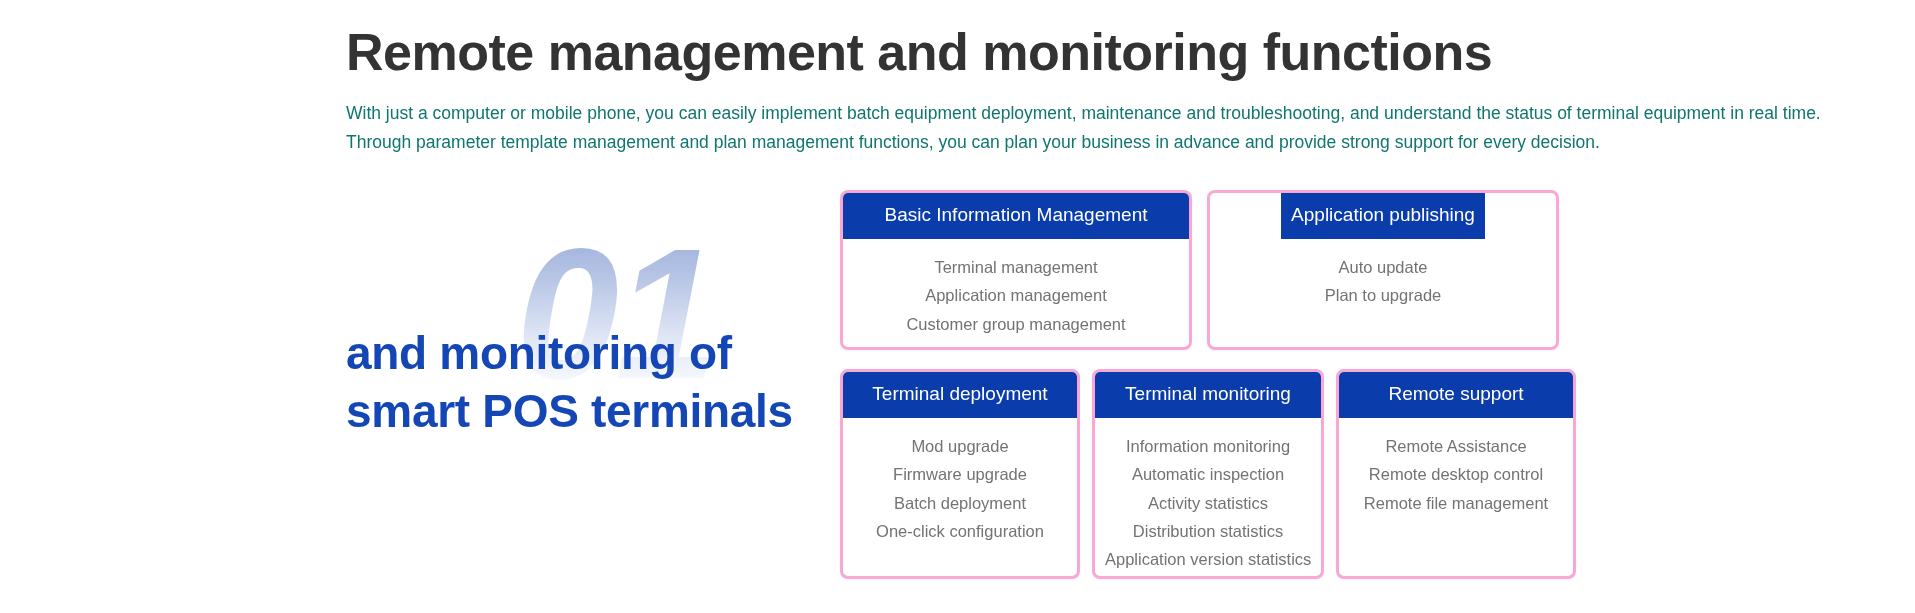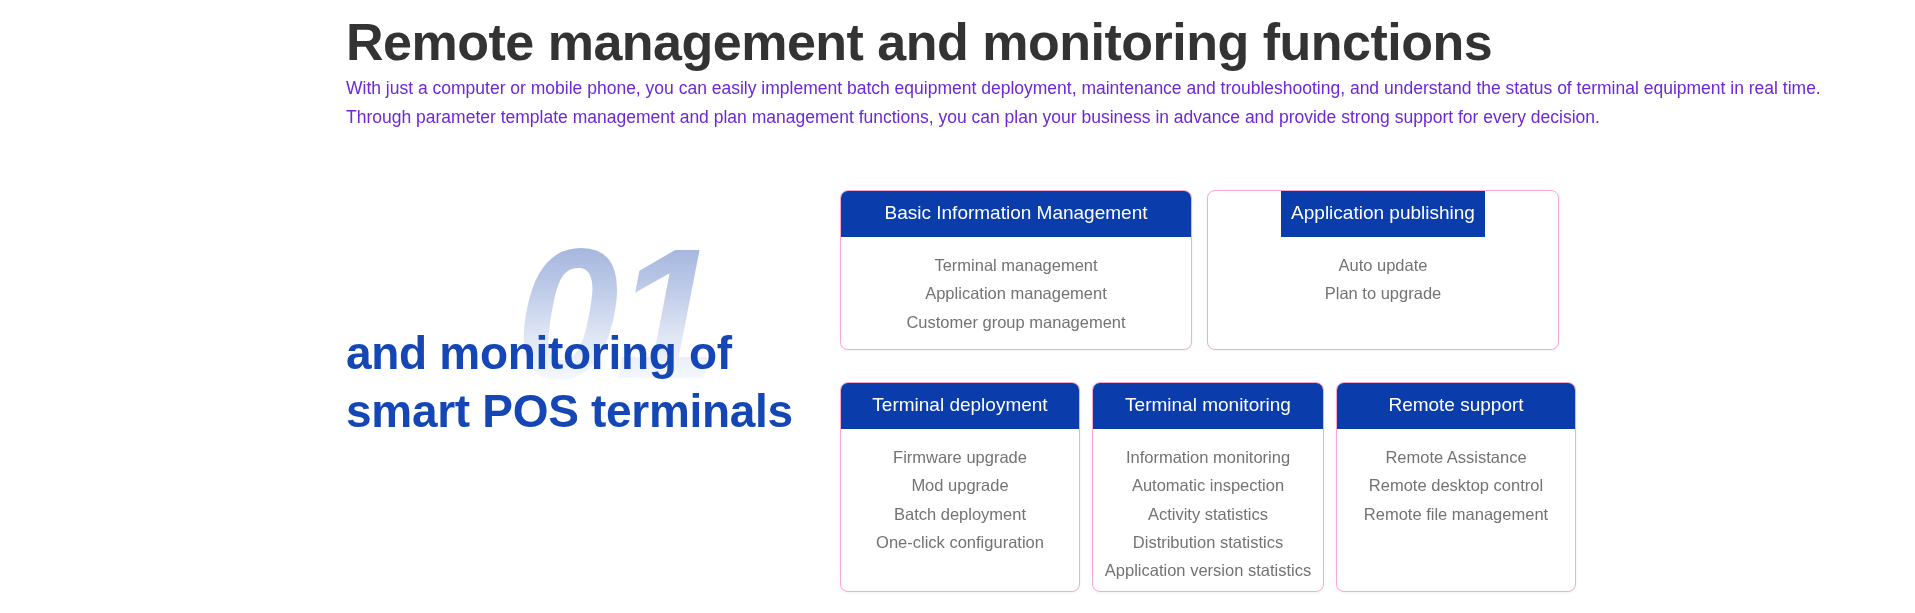--- a/index.html
+++ b/index.html
@@ -14,35 +14,35 @@
     position: relative;
     width: 1915px;
     height: 613px;
     background: #ffffff;
   }
 
   
   .header {
     position: absolute;
     left: 346px;
-    top: 12px;
+    top: 22px;
     width: 1420px;
   }
   .page-title {
     font-size: 52px;
     font-weight: 700;
     color: #333333;
     letter-spacing: -0.5px;
     line-height: 1.18;
     white-space: nowrap;
   }
   .subtitle {
-    margin-top: 1px;
+    margin-top: 16px;
     font-size: 17.5px;
-    color: #6d28d9;
+    color: #0f766e;
     line-height: 1.62;
   }
   .subtitle-line { display: block; white-space: nowrap; }
 
   
   .hero {
     position: absolute;
     left: 346px;
     top: 270px;
     width: 520px;
@@ -86,21 +86,21 @@
     width: 745px;
   }
   .row {
     display: flex;
     gap: 0;
   }
   .row-top { margin-bottom: 0; }
 
   .card {
     background: #ffffff;
-    border: 1px solid #f9a8d4;
+    border: 3px solid #f9a8d4;
     border-radius: 8px;
     box-shadow: 0 1px 3px rgba(25, 55, 130, 0.06);
     overflow: hidden;
     display: flex;
     flex-direction: column;
   }
   .card-header {
     background: #0a3cab;
     color: #ffffff;
     font-size: 19px;
@@ -119,21 +119,21 @@
     font-size: 16.5px;
     color: #737373;
     line-height: 1.72;
     white-space: nowrap;
   }
 
   
   .card-basic-info   { width: 352px; height: 160px; }
   .card-app-pub      { width: 352px; height: 160px; margin-left: 15px; align-items: center; }
   
-  .row-bottom { margin-top: 32px; }
+  .row-bottom { margin-top: 19px; }
   .card-term-deploy  { width: 240px; height: 210px; }
   .card-term-monitor { width: 232px; height: 210px; margin-left: 12px; }
   .card-remote-supp  { width: 240px; height: 210px; margin-left: 12px; }
 </style>
 </head>
 <body>
 
 <div class="page">
 
   <div class="header">
@@ -173,22 +173,22 @@
         </div>
       </div>
 
     </div>
 
     <div class="row row-bottom">
 
       <div class="card card-term-deploy">
         <div class="card-header">Terminal deployment</div>
         <div class="card-body">
+          <div class="card-item">Mod upgrade</div>
           <div class="card-item">Firmware upgrade</div>
-          <div class="card-item">Mod upgrade</div>
           <div class="card-item">Batch deployment</div>
           <div class="card-item">One-click configuration</div>
         </div>
       </div>
 
       <div class="card card-term-monitor">
         <div class="card-header">Terminal monitoring</div>
         <div class="card-body">
           <div class="card-item">Information monitoring</div>
           <div class="card-item">Automatic inspection</div>

